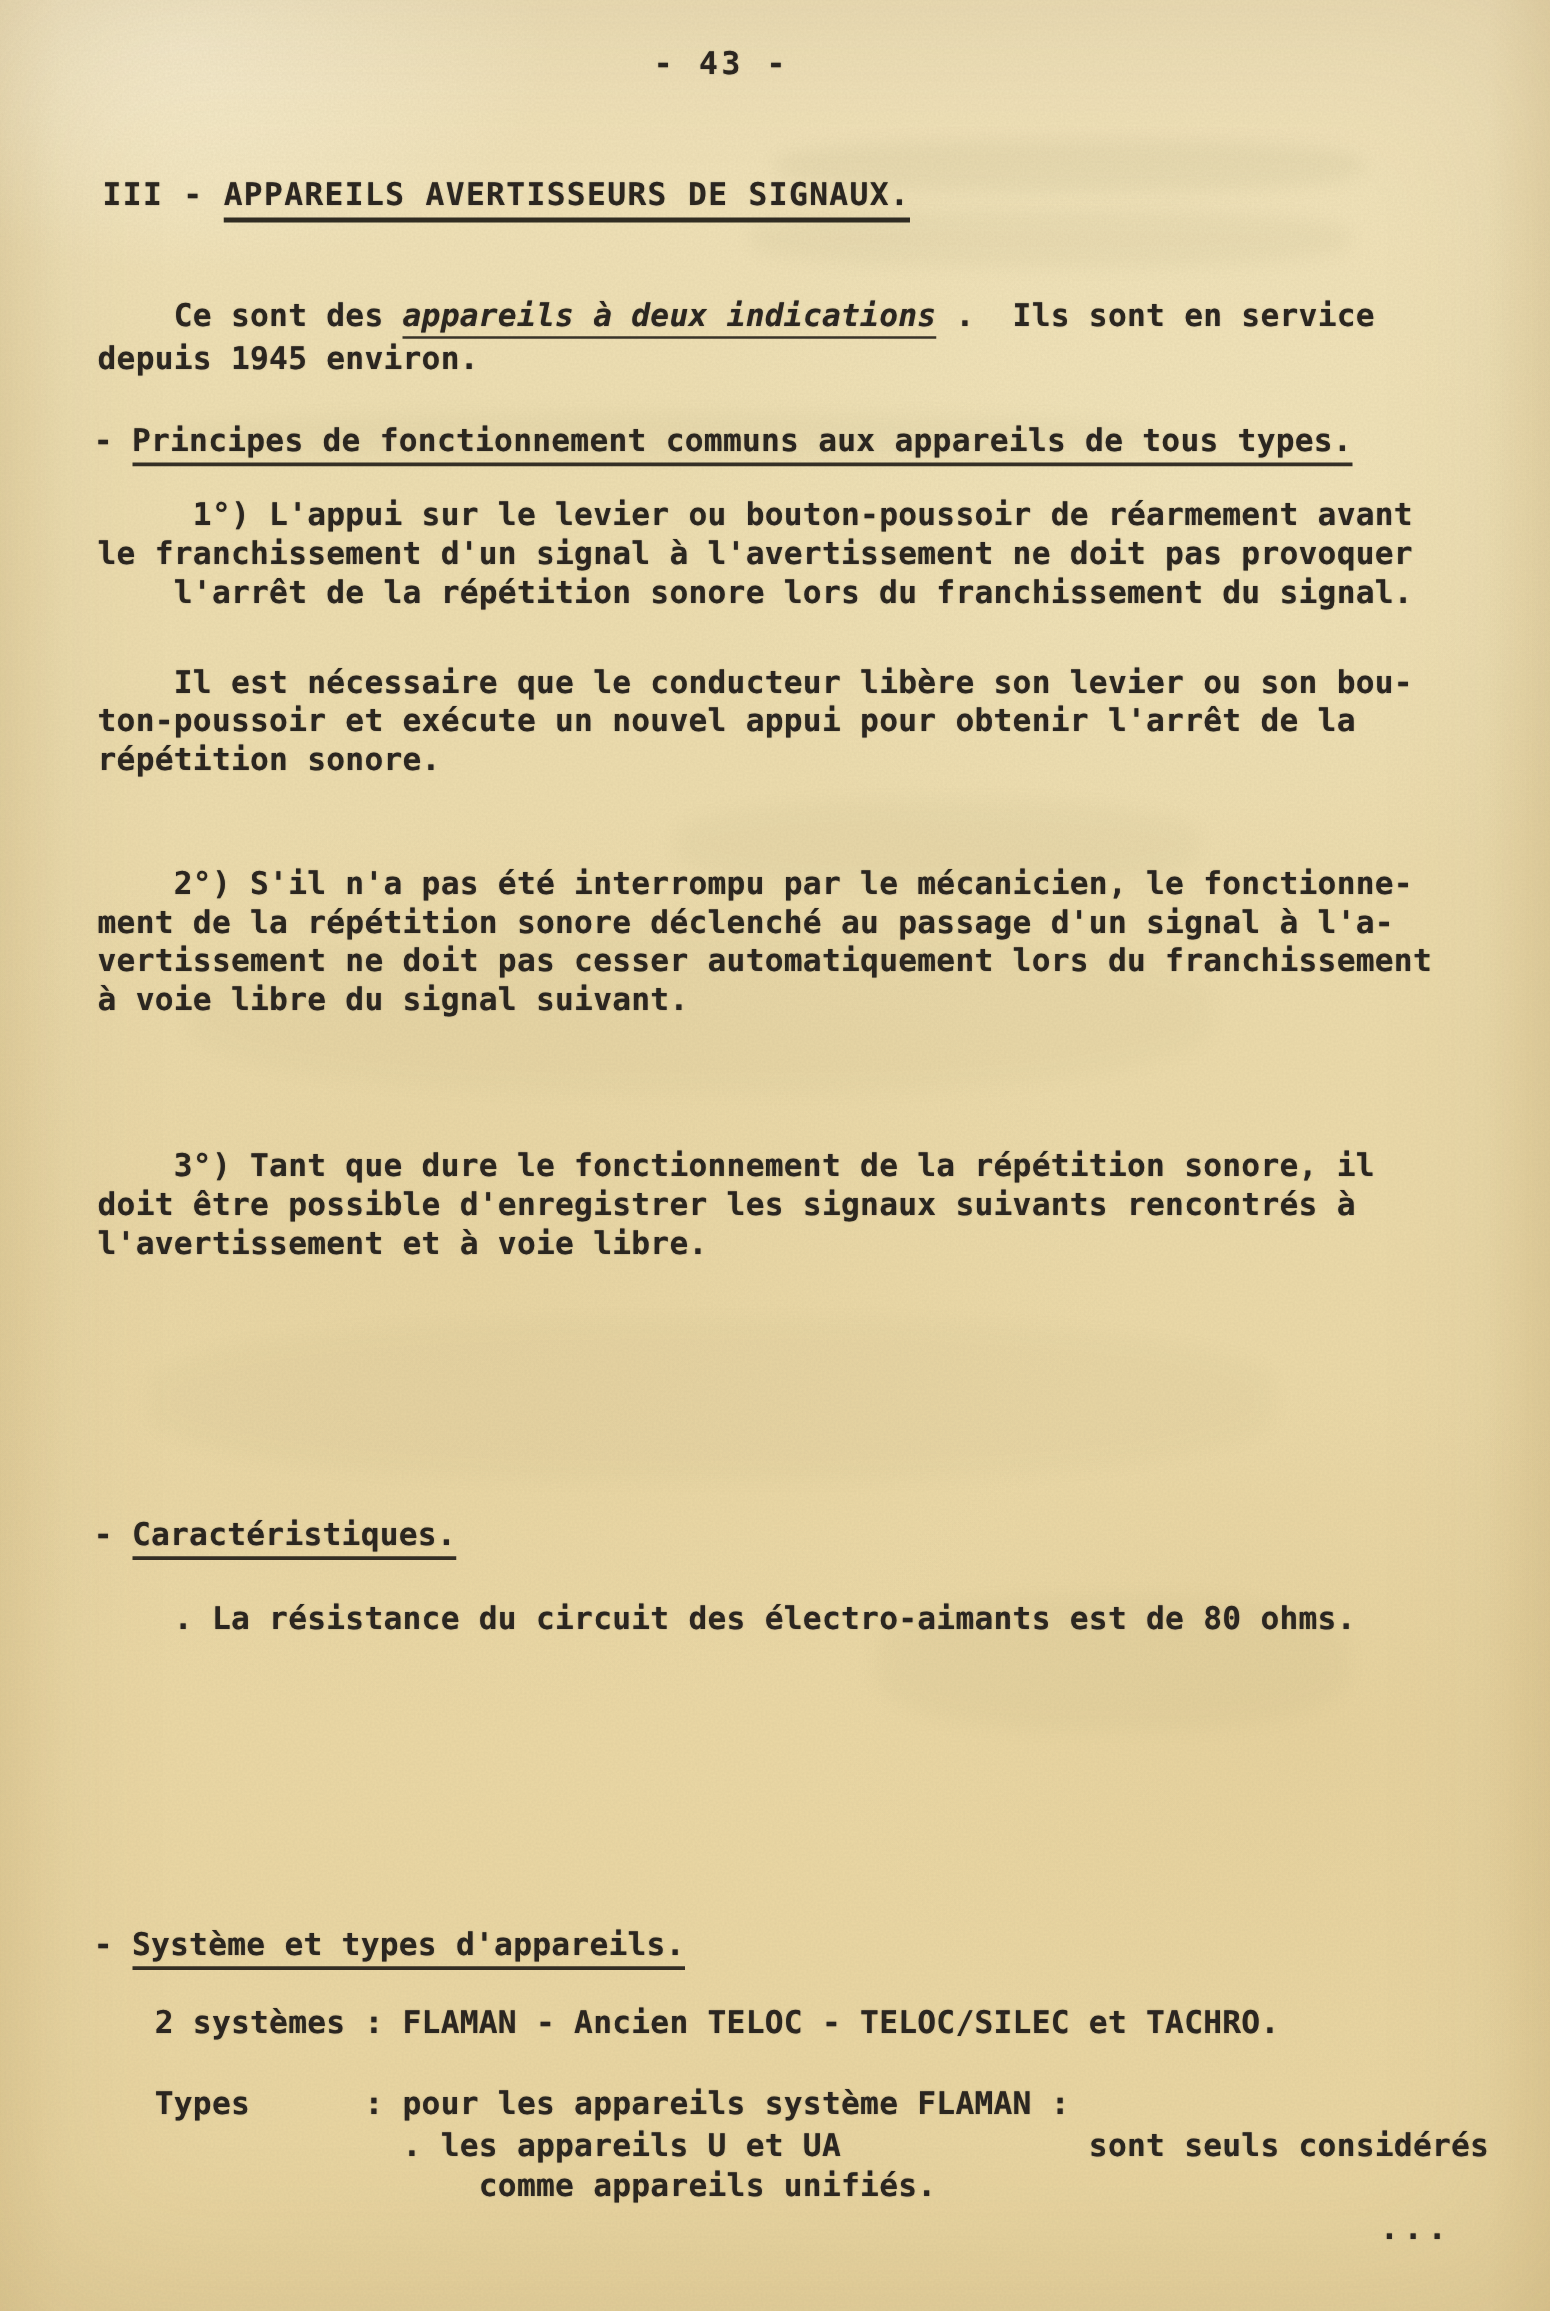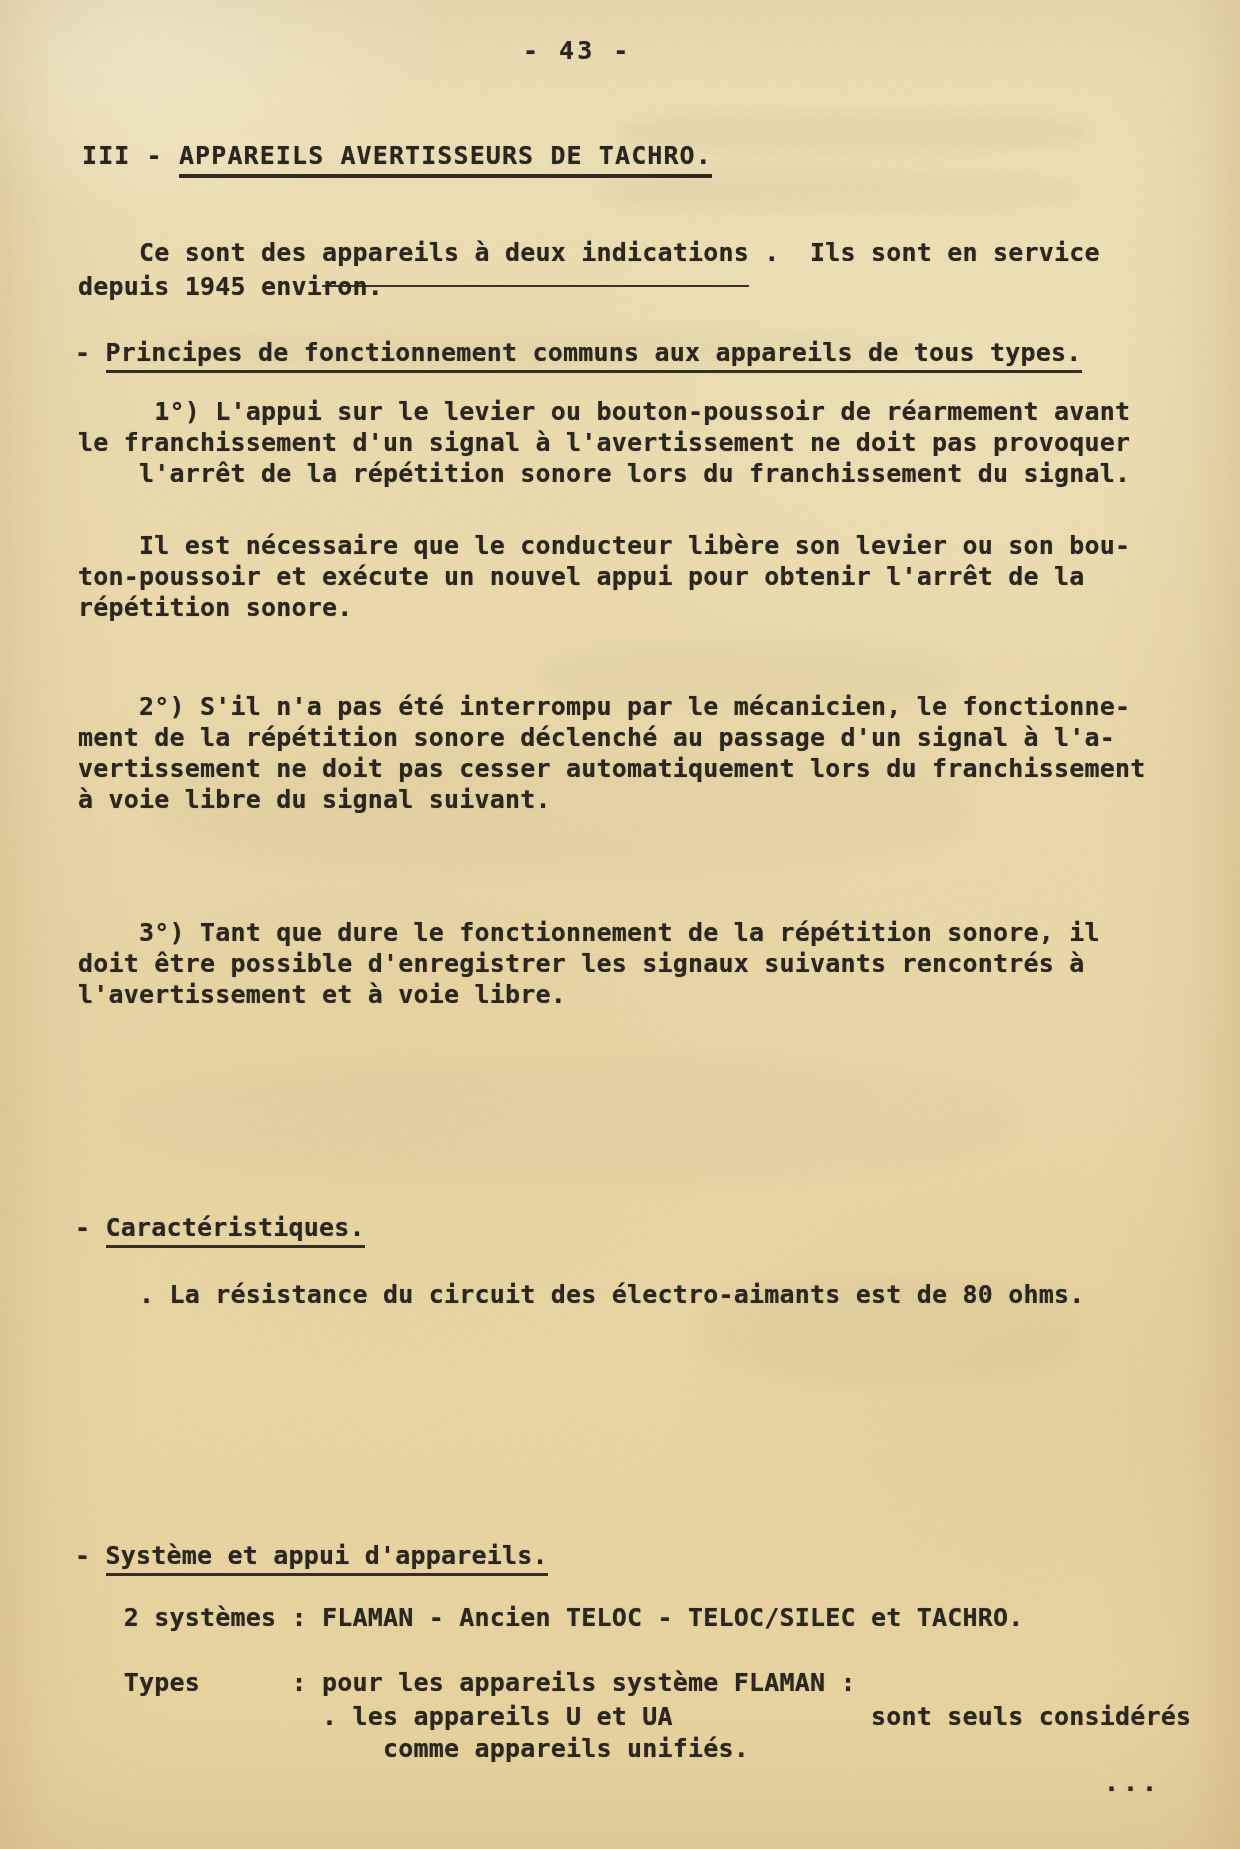--- a/index.html
+++ b/index.html
@@ -29,21 +29,21 @@
     font-weight:bold;
     letter-spacing:.2px;
     white-space:pre;
     text-shadow:0 0 1px rgba(43,38,30,.55);
   }
   .para{line-height:31px;}
   .pageno{letter-spacing:3px;}
   .heading{letter-spacing:1.1px;}
   .hu{border-bottom:4px solid rgba(32,28,22,.92);padding-bottom:4px;}
   .hu2{border-bottom:3.5px solid rgba(32,28,22,.9);padding-bottom:3px;}
-  .u{border-bottom:2.5px solid rgba(32,28,22,.88);padding-bottom:18px;}
+  .u{border-bottom:2.5px solid rgba(32,28,22,.88);padding-bottom:2px;font-style:italic;}
   .dots{letter-spacing:4px;}
 </style>
 </head>
 <body>
 
 <div class="page">
 
   <svg class="grain" width="1240" height="1849">
     <filter id="grain-f">
       <feTurbulence type="fractalNoise" baseFrequency="0.55" numOctaves="2" seed="7"></feTurbulence>
@@ -55,21 +55,21 @@
   <div class="smudge" style="left:620px;top:112px;width:470px;height:42px;opacity:.09;"></div>
   <div class="smudge" style="left:600px;top:168px;width:480px;height:46px;opacity:.07;"></div>
   <div class="smudge" style="left:140px;top:330px;width:780px;height:36px;opacity:.06;"></div>
   <div class="smudge" style="left:540px;top:640px;width:420px;height:70px;opacity:.05;"></div>
   <div class="smudge" style="left:150px;top:745px;width:820px;height:130px;opacity:.04;"></div>
   <div class="smudge" style="left:120px;top:1055px;width:900px;height:130px;opacity:.04;"></div>
   <div class="smudge" style="left:700px;top:1275px;width:380px;height:110px;opacity:.05;"></div>
 
   <pre class="tl pageno" style="left:523px;top:36px;">- 43 -</pre>
 
-  <pre class="tl heading" style="left:82px;top:141px;"><span>III - </span><span class="hu">APPAREILS AVERTISSEURS DE TACHRO.</span></pre>
+  <pre class="tl heading" style="left:82px;top:141px;"><span>III - </span><span class="hu">APPAREILS AVERTISSEURS DE SIGNAUX.</span></pre>
 
   <pre class="tl" style="left:78px;top:238px;"><span>    Ce sont des </span><span class="u">appareils à deux indications</span><span> .  Ils sont en service</span></pre>
   <pre class="tl" style="left:78px;top:272px;">depuis 1945 environ.</pre>
 
   <pre class="tl" style="left:75px;top:338px;"><span>- </span><span class="hu2">Principes de fonctionnement communs aux appareils de tous types.</span></pre>
 
   <pre class="tl para" style="left:78px;top:396px;text-align:right;">    1°) L'appui sur le levier ou bouton-poussoir de réarmement avant
 le franchissement d'un signal à l'avertissement ne doit pas provoquer
 l'arrêt de la répétition sonore lors du franchissement du signal.</pre>
   <pre class="tl para" style="left:78px;top:530px;">    Il est nécessaire que le conducteur libère son levier ou son bou-
@@ -79,21 +79,21 @@
 ment de la répétition sonore déclenché au passage d'un signal à l'a-
 vertissement ne doit pas cesser automatiquement lors du franchissement
 à voie libre du signal suivant.</pre>
   <pre class="tl para" style="left:78px;top:917px;">    3°) Tant que dure le fonctionnement de la répétition sonore, il
 doit être possible d'enregistrer les signaux suivants rencontrés à
 l'avertissement et à voie libre.</pre>
 
   <pre class="tl" style="left:75px;top:1213px;"><span>- </span><span class="hu2">Caractéristiques.</span></pre>
   <pre class="tl para" style="left:78px;top:1279px;">    . La résistance du circuit des électro-aimants est de 80 ohms.</pre>
 
-  <pre class="tl" style="left:75px;top:1541px;"><span>- </span><span class="hu2">Système et appui d'appareils.</span></pre>
+  <pre class="tl" style="left:75px;top:1541px;"><span>- </span><span class="hu2">Système et types d'appareils.</span></pre>
   <pre class="tl" style="left:78px;top:1603px;">   2 systèmes : FLAMAN - Ancien TELOC - TELOC/SILEC et TACHRO.</pre>
   <pre class="tl" style="left:78px;top:1668px;">   Types      : pour les appareils système FLAMAN :</pre>
   <pre class="tl" style="left:78px;top:1702px;">                . les appareils U et UA             sont seuls considérés</pre>
   <pre class="tl" style="left:78px;top:1734px;text-align:right;">                    comme appareils unifiés.</pre>
 
   <pre class="tl dots" style="left:1104px;top:1768px;">...</pre>
 
 </div>
 
 </body></html>

